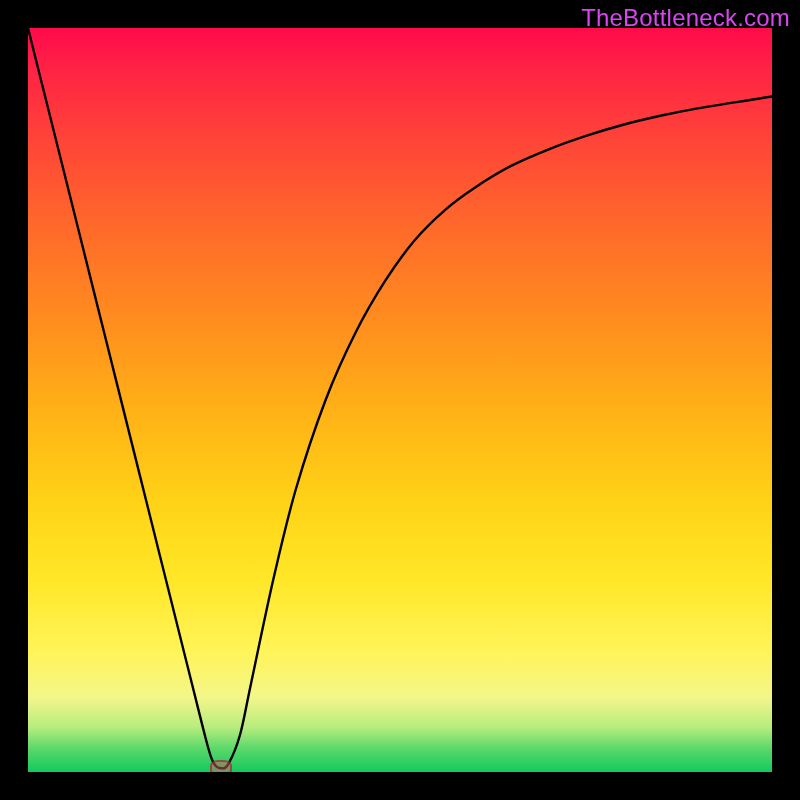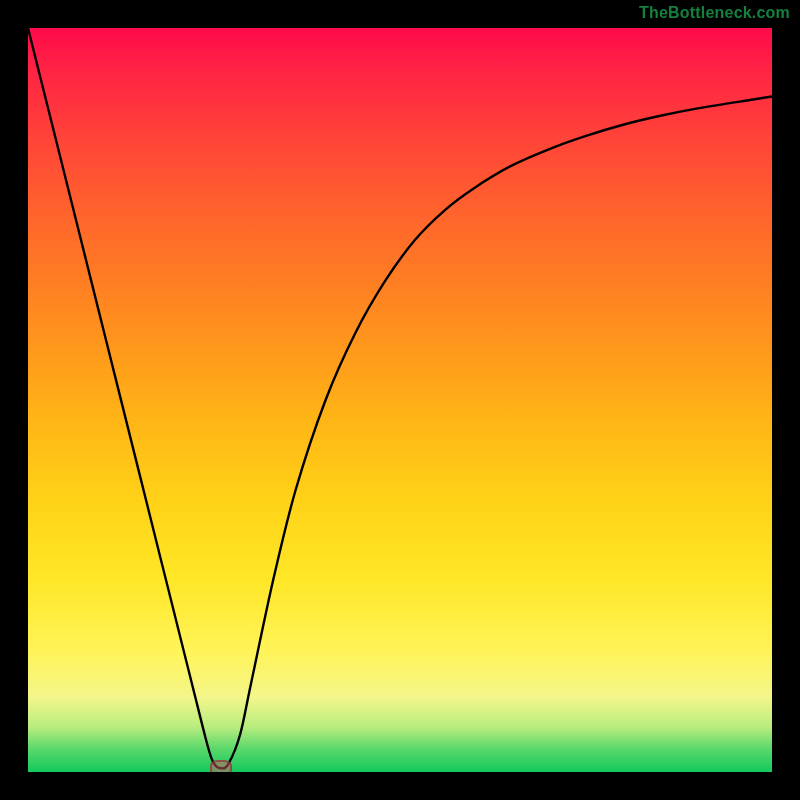--- a/index.html
+++ b/index.html
@@ -55,24 +55,24 @@
     height: 12px;
     border: 2px solid rgba(150, 30, 50, 0.6);
     background: rgba(215, 90, 100, 0.5);
     border-radius: 8px / 6px;
     transform: translate(-50%, -50%);
   }
   .watermark {
     position: absolute;
     top: 4px;
     right: 10px;
-    color: #15803d;
-    font-size: 16px;
+    color: #d946ef;
+    font-size: 24px;
     letter-spacing: 0.2px;
-    font-weight: 700;
+    font-weight: 400;
     user-select: none;
   }
 </style>
 </head>
 <body>
 
 <div class="frame">
   <div class="plot">
     <div class="gradient"></div>
     <svg class="curve" viewBox="0 0 744 744" preserveAspectRatio="none">

